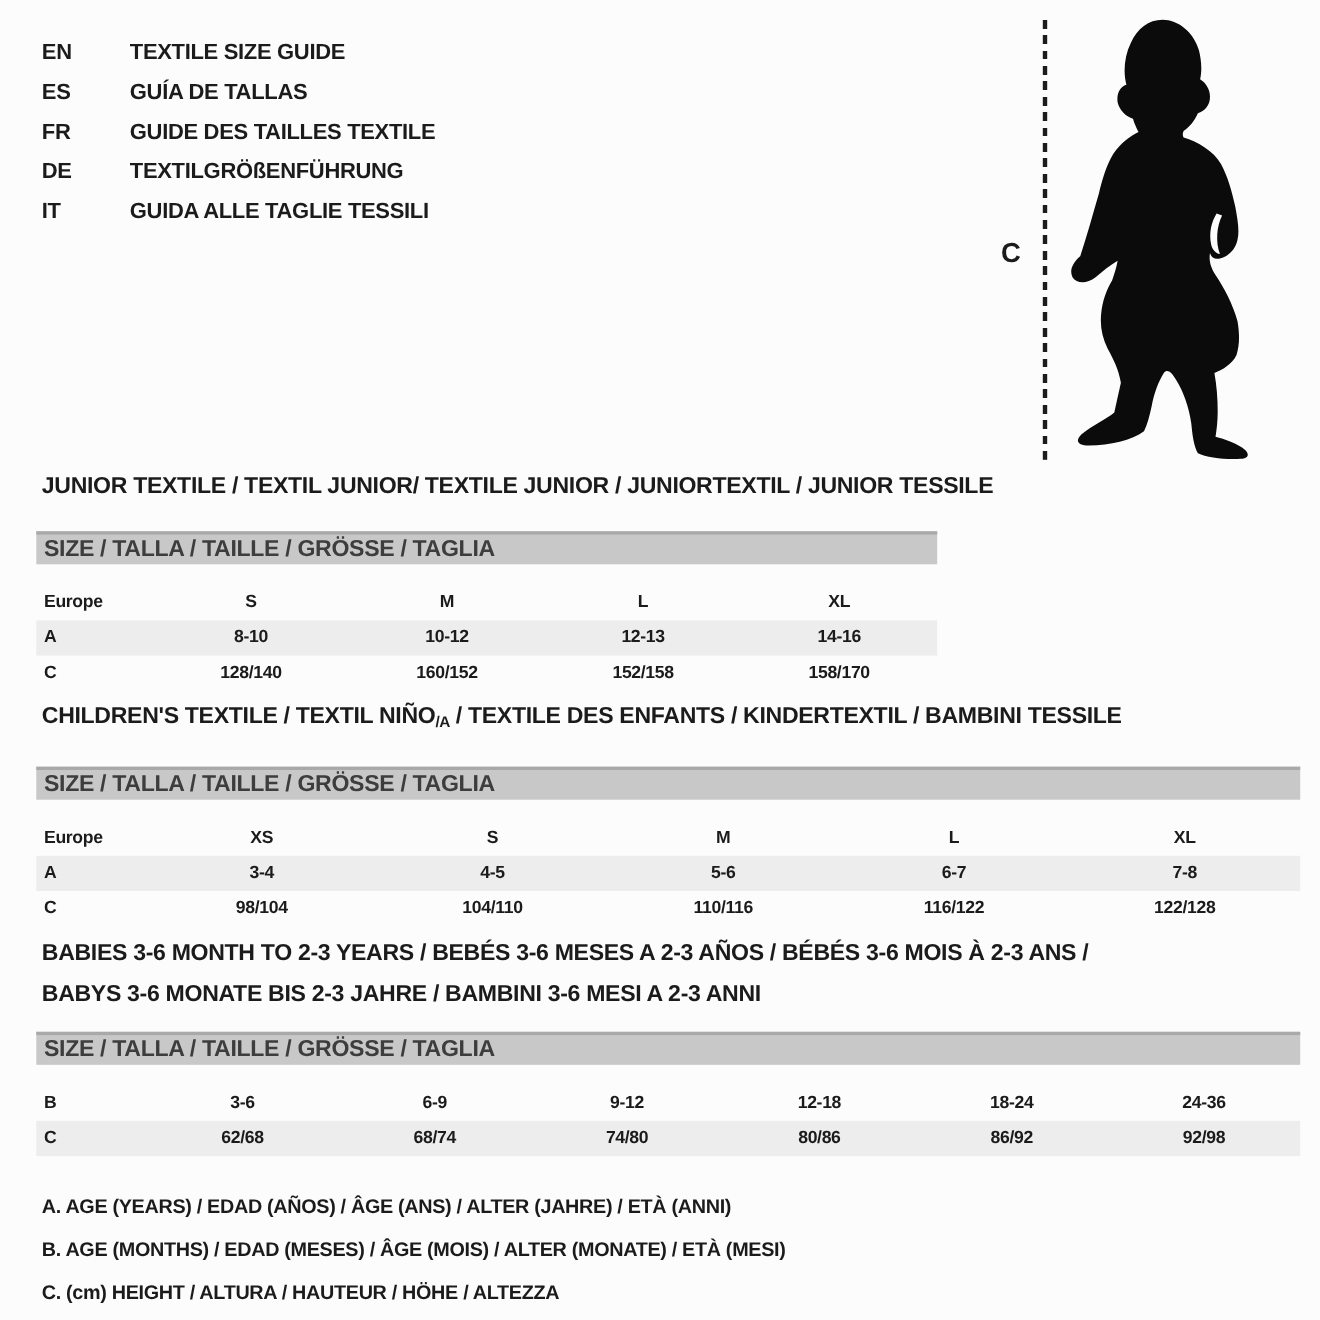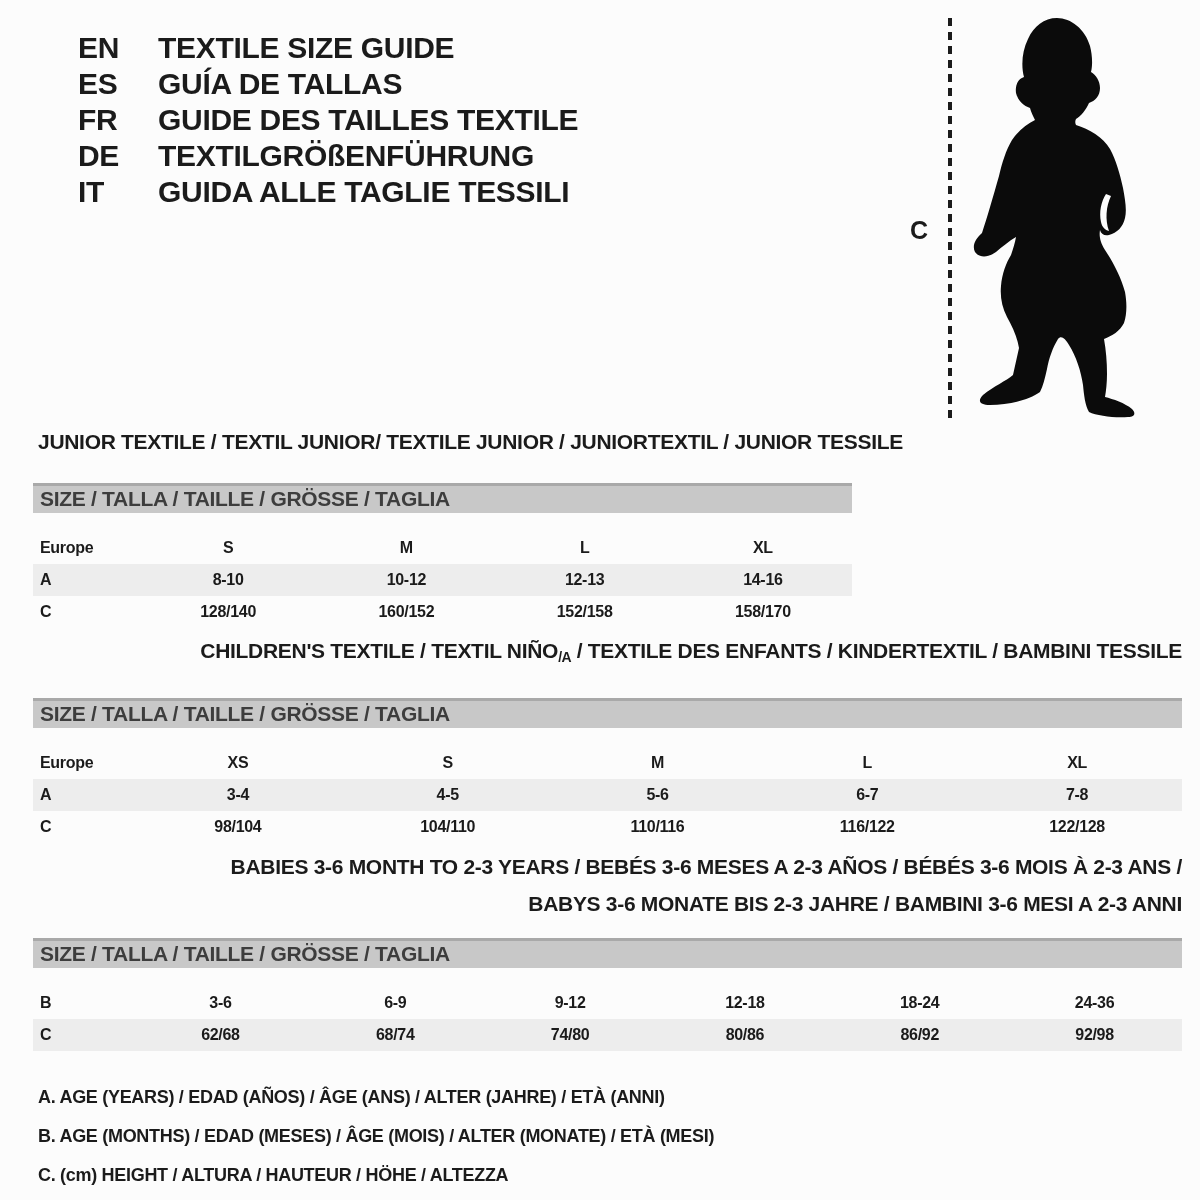--- a/index.html
+++ b/index.html
@@ -13,35 +13,35 @@
   }
   * { margin: 0; padding: 0; box-sizing: border-box; }
   html, body { background: var(--page-bg); }
   body {
     width: 1200px; height: 1200px; position: relative; overflow: hidden;
     font-family: "Liberation Sans", "DejaVu Sans", sans-serif;
     font-weight: bold; color: var(--ink); letter-spacing: -0.3px;
   }
   
   .langs { position: absolute; left: 38px; top: 30px; }
-  .lang-row { display: flex; height: 36px; line-height: 36px; font-size: 30px; margin-left: 40px; }
+  .lang-row { display: flex; height: 36px; line-height: 36px; font-size: 20px; }
   .lang-row .code { width: 80px; }
   
   .measure-line {
     position: absolute; left: 948px; top: 18px; width: 4px; height: 400px;
     background: repeating-linear-gradient(180deg, var(--ink) 0 8px, transparent 8px 14px);
   }
   .c-label { position: absolute; left: 910px; top: 216px; font-size: 25px; }
   .silhouette { position: absolute; left: 958px; top: 14px; }
   
   .section { position: absolute; left: 33px; }
   .sec-junior { top: 431px; width: 819px; }
   .sec-children { top: 640px; width: 1149px; }
   .sec-babies { top: 848px; width: 1149px; }
-  .sec-title { font-size: 21px; line-height: 22px; padding-left: 5px; white-space: nowrap; text-align: right; }
+  .sec-title { font-size: 21px; line-height: 22px; padding-left: 5px; white-space: nowrap; }
   .sec-title .subscript { font-size: 14px; vertical-align: -4px; letter-spacing: -0.5px; }
   .sec-title.two-line { line-height: 37px; }
   .size-bar {
     margin-top: 30px; height: 30px; line-height: 26px;
     background: var(--bar-bg); border-top: 3px solid var(--bar-border);
     color: var(--bar-ink); font-size: 21px; padding-left: 7px; margin-bottom: 19px;
   }
   .sec-babies .size-bar { margin-top: 16px; }
   .t-row { display: flex; height: 32px; line-height: 32px; font-size: 16px; }
   .t-row.shaded { background: var(--row-shade); }

